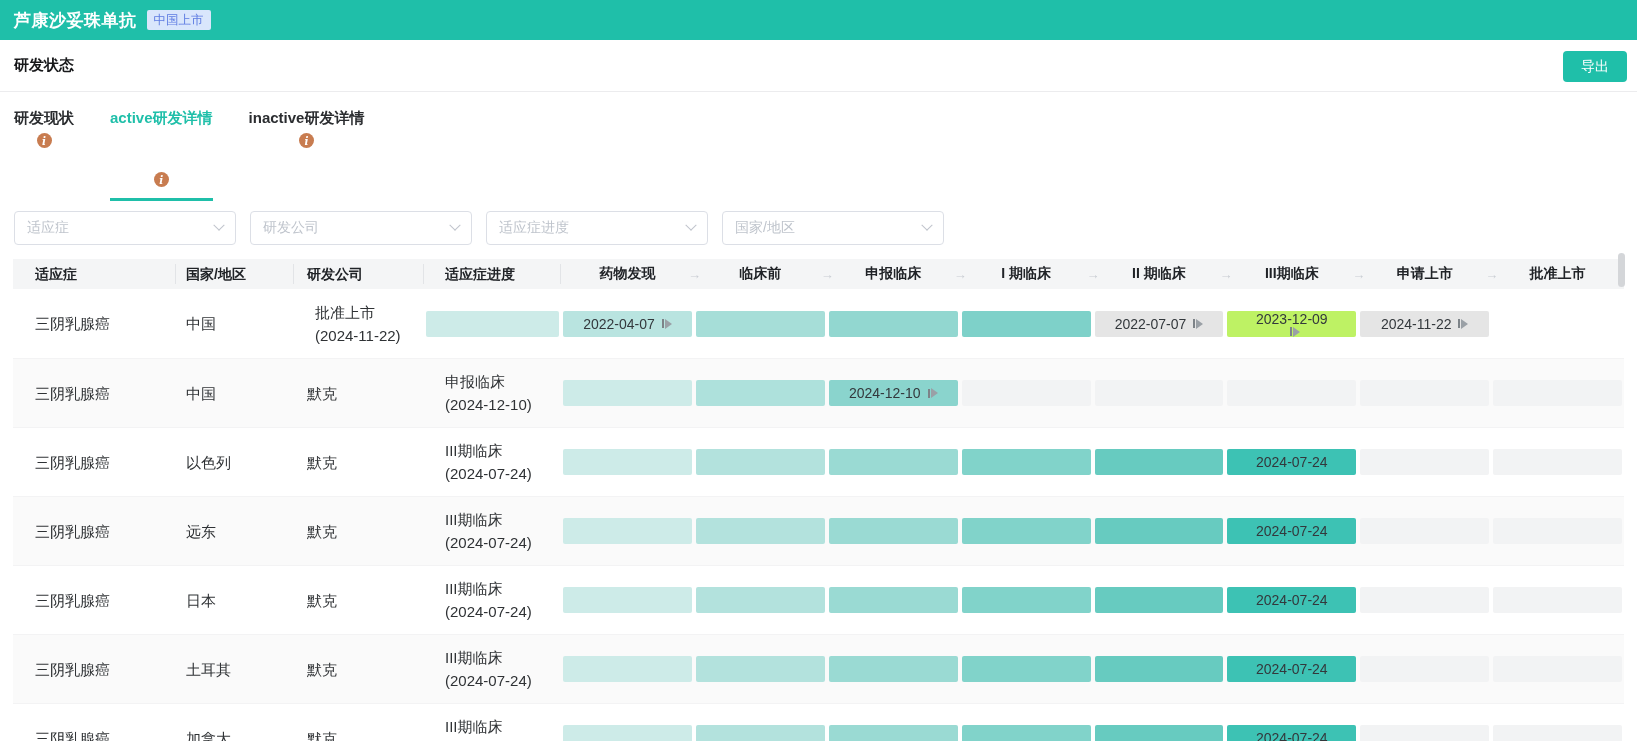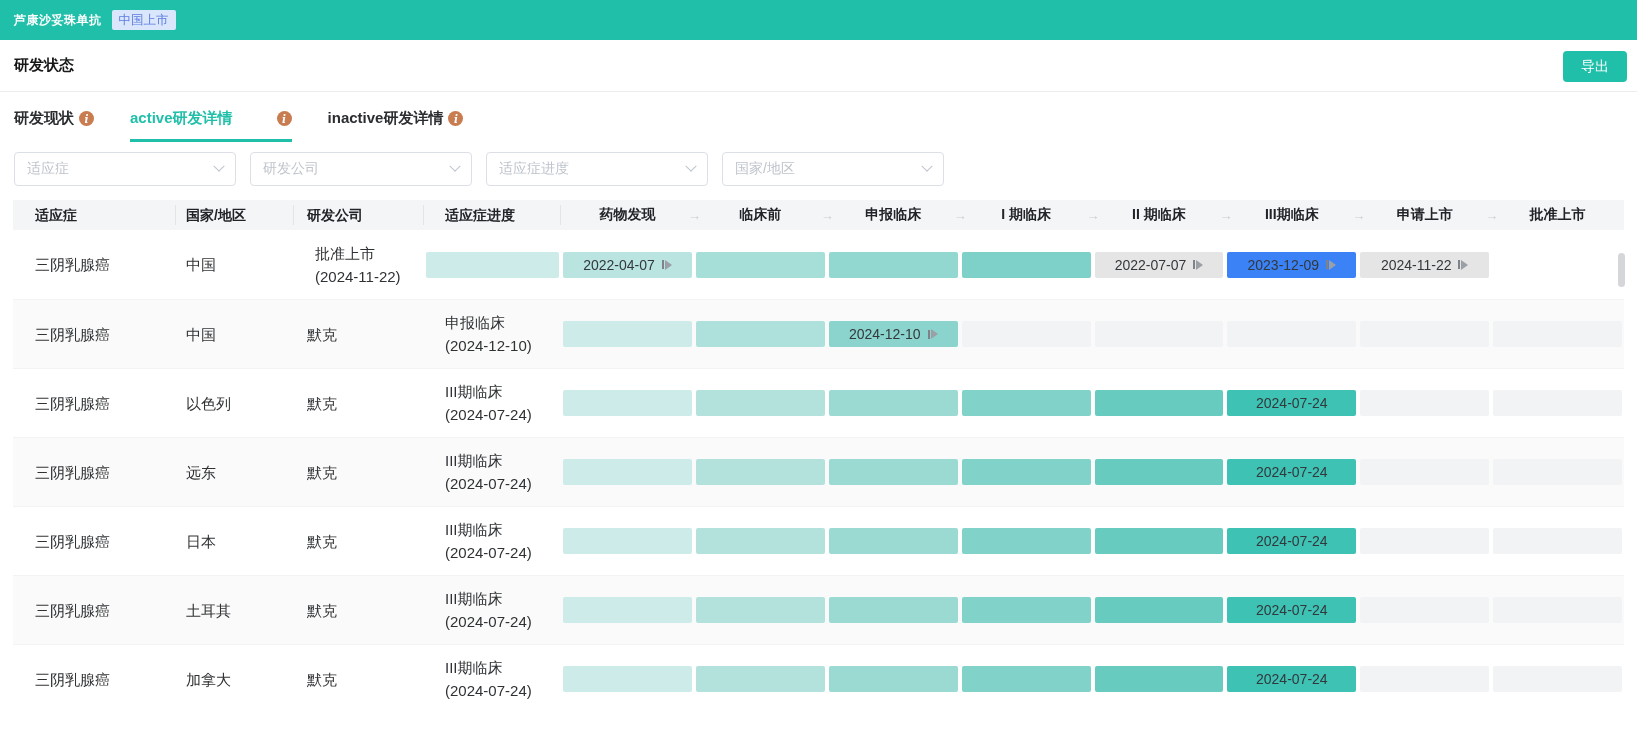--- a/index.html
+++ b/index.html
@@ -1,36 +1,36 @@
 <!DOCTYPE html>
 <html><head>
 <meta charset="utf-8">
 <style>
   * { margin:0; padding:0; box-sizing:border-box; }
   html,body { width:1637px; height:741px; overflow:hidden; background:#fff;
     font-family:"Liberation Sans","DejaVu Sans",sans-serif; color:#303133; }
 
   
   .topbar { height:40px; background:#1fbfa9; display:flex; align-items:center; padding:0 14px; }
-  .drug-title { color:#fff; font-size:12px; font-weight:bold; letter-spacing:.5px; }
+  .drug-title { color:#fff; font-size:17px; font-weight:bold; letter-spacing:.5px; }
   .badge { margin-left:10px; background:#d9e6fc; color:#5e7ce2; font-size:12.5px;
     padding:2px 7px; border-radius:2px; line-height:16px; }
 
   
   .section-head { height:52px; display:flex; align-items:center; padding:0 10px 0 14px;
     border-bottom:1px solid #ececee; position:relative; }
   .section-title { font-size:15px; font-weight:bold; color:#17181a; }
   .export-btn { position:absolute; right:10px; top:11px; width:64px; height:31px;
     background:#1fbfa9; color:#fff; border:none; border-radius:4px; font-size:14px;
     cursor:pointer; font-family:inherit; }
 
   
   .tabs { display:flex; gap:36px; padding:17px 14px 0; }
   .tab { display:flex; align-items:center; gap:5px; padding-bottom:11px;
-    border-bottom:3px solid transparent; cursor:pointer; }
+    border-bottom:3px solid transparent; cursor:pointer;flex-direction:column; }
   .tab-label { font-size:15px; font-weight:bold; color:#2b2d30; }
   .tab.active { border-bottom-color:#1fbfa9;gap:44px; }
   .tab.active .tab-label { color:#1fbfa9; }
   .info-icon { width:15px; height:15px; border-radius:50%; background:#c87c50; color:#fff;
     display:inline-flex; align-items:center; justify-content:center;
     font-family:"DejaVu Serif",serif; font-size:10.5px; font-weight:bold; font-style:italic; }
 
   
   .filters { display:flex; gap:14px; padding:10px 14px 0; }
   .select { width:222px; height:34px; border:1px solid #dcdfe6; border-radius:4px;
@@ -154,21 +154,21 @@
         <div class="bar" style="background: rgb(166, 222, 216);"></div>
         <div class="bar" style="background: rgb(146, 215, 208);"></div>
         <div class="bar" style="background: rgb(126, 209, 201);"></div>
         <div class="bar" style="background: #e5e5e5;">
           <span>2022-07-07</span>
           <span class="playicon">
             <i class="pbar"></i>
             <i class="ptri"></i>
           </span>
         </div>
-        <div class="bar" style="background: #3b82f6;">
+        <div class="bar" style="background: #bef264; flex-direction: column;">
           <span>2023-12-09</span>
           <span class="playicon">
             <i class="pbar"></i>
             <i class="ptri"></i>
           </span>
         </div>
         <div class="bar" style="background: #e5e5e5;">
           <span>2024-11-22</span>
           <span class="playicon">
             <i class="pbar"></i>

